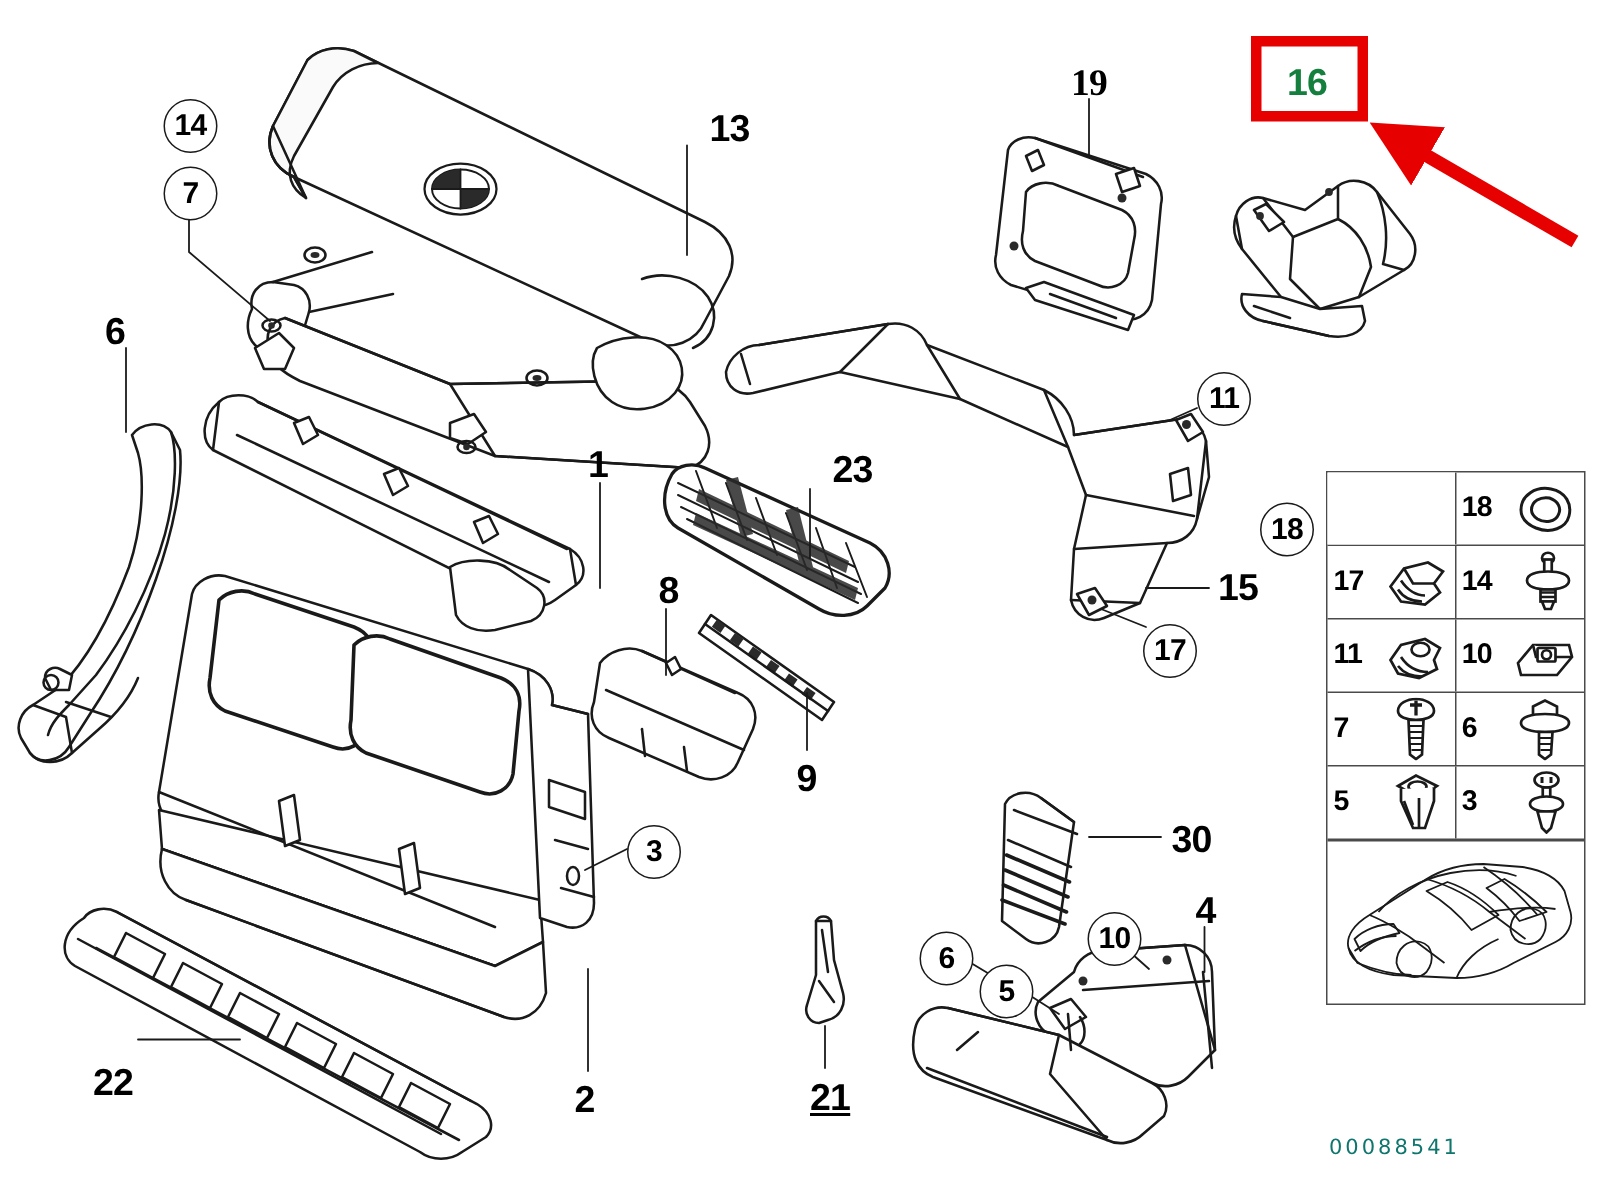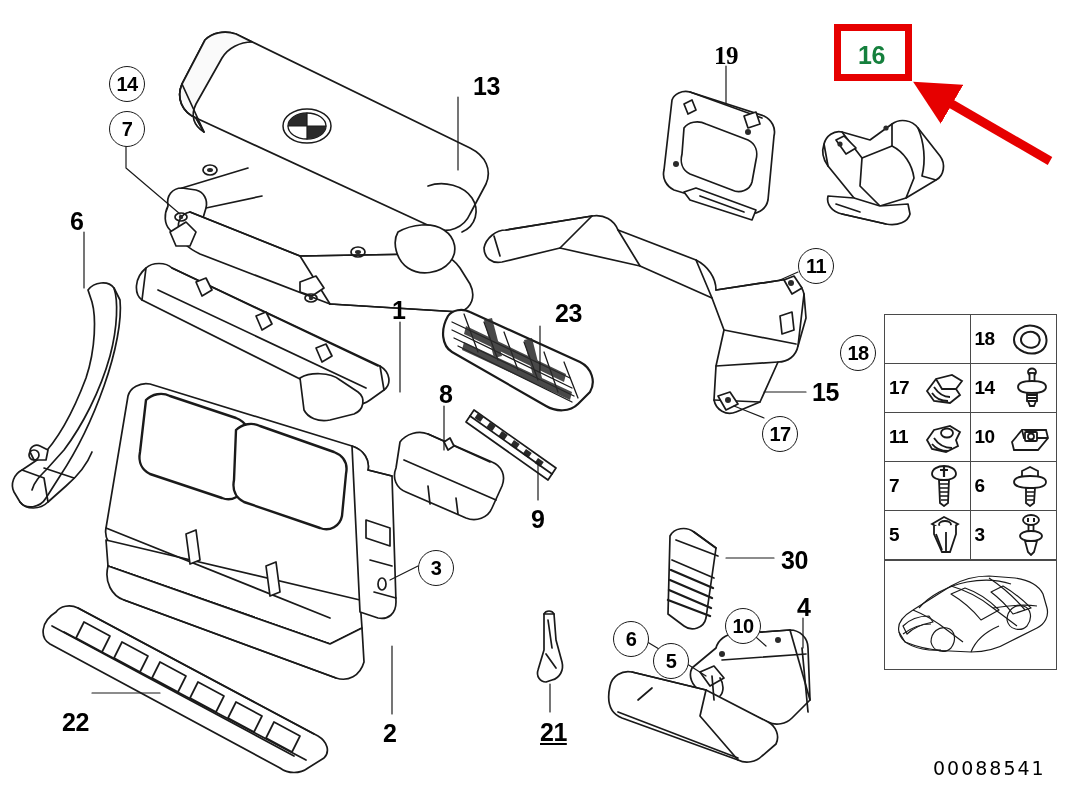--- a/index.html
+++ b/index.html
@@ -91,25 +91,24 @@
   }
   #legend .carcell{
     height:108px;border-bottom:none;
     border-top:1.5px solid #4a4a4a;
     display:block;position:relative;
   }
   #legend .carcell svg{position:absolute;left:4px;top:3px;}
   #diagcode{
     position:absolute;
     left:886px;top:757px;
-    font-size:19px;
-    color:#000000;
+    font-size:14px;
+    color:#0f766e;
     letter-spacing:2px;
     font-family:"DejaVu Sans",sans-serif;
-    margin-left:47px;
   }
 
   
   #legend .lrow.first .lcell.empty{
     border-right:1.5px solid #4a4a4a;
     border-top:none;border-left:none;
     background:#ffffff;
   }
 </style>
 </head>

